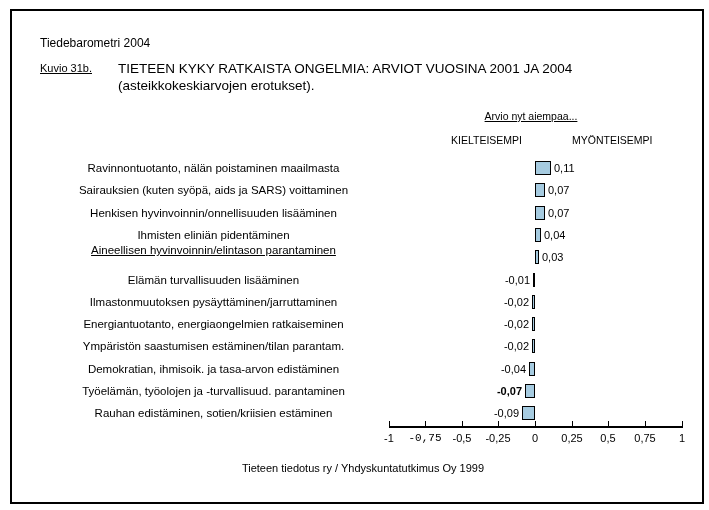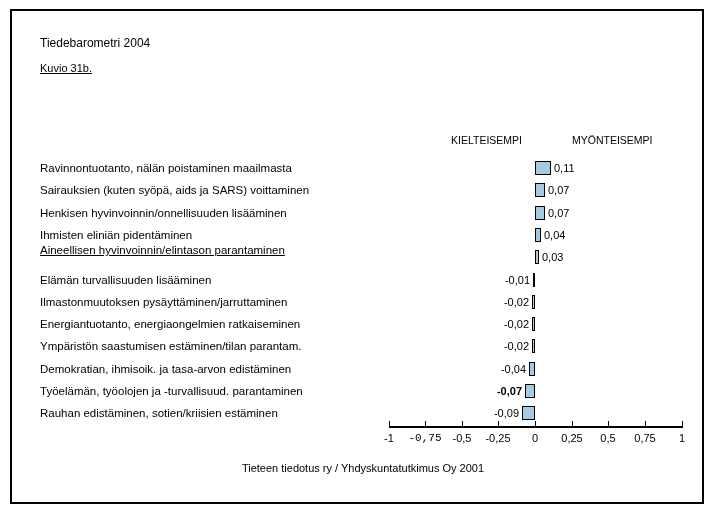--- a/index.html
+++ b/index.html
@@ -8,39 +8,44 @@
     font-family:"Liberation Sans",sans-serif;color:#000;overflow:hidden;
   }
   .frame{position:absolute;left:10px;top:9px;width:690px;height:491px;border:2px solid #000;}
   .abs{position:absolute;white-space:nowrap;}
   .report-title{left:40px;top:36px;font-size:12px;}
   .figure-label{left:40px;top:62px;font-size:11px;text-decoration:underline;}
   .chart-title{left:118px;top:60px;font-size:13.5px;line-height:17px;white-space:normal;width:560px;}
   .legend-heading{left:431px;top:110px;width:200px;text-align:center;font-size:10.5px;text-decoration:underline;}
   .legend-left{left:402px;top:134px;width:120px;text-align:right;font-size:10.5px;}
   .legend-right{left:541px;top:134px;font-size:10.5px;margin-left:31px;}
-  .cat-label{position:absolute;left:40px;width:347px;text-align:left;font-size:11.5px;line-height:14px;white-space:nowrap;}
+  .cat-label{position:absolute;left:40px;width:347px;text-align:center;font-size:11.5px;line-height:14px;white-space:nowrap;}
   .bar{position:absolute;box-sizing:border-box;border:1px solid #000;}
   .val-label{position:absolute;font-size:11px;line-height:14px;white-space:nowrap;}
   .axis-line{position:absolute;background:#000;}
   .tick{position:absolute;width:1px;height:5px;background:#000;}
   .tick-label{position:absolute;width:44px;text-align:center;font-size:11px;}
   .footer{left:163px;top:462px;width:400px;text-align:center;font-size:11px;}
 </style>
 </head>
 <body>
 
 <div id="canvas">
   <div class="frame"></div>
 
   <div class="abs report-title">Tiedebarometri 2004</div>
 
   <div class="abs figure-label">Kuvio 31b.</div>
 
+  <div class="abs chart-title">
+    <span>TIETEEN KYKY RATKAISTA ONGELMIA: ARVIOT VUOSINA 2001 JA 2004</span><br>
+    <span>(asteikkokeskiarvojen erotukset).</span>
+  </div>
 
+  <div class="abs legend-heading">Arvio nyt aiempaa...</div>
   <div class="abs legend-left">KIELTEISEMPI</div>
   <div class="abs legend-right">MYÖNTEISEMPI</div>
 
   <div id="chart-area">
       <div class="cat-label" style="top: 161px;">Ravinnontuotanto, nälän poistaminen maailmasta</div>
       <div class="bar" style="top: 161px; height: 14px; width: 16px; background: rgb(166, 203, 224); border-color: rgb(0, 0, 0); left: 535px;"></div>
       <div class="val-label" style="top: 161px; left: 554px;">0,11</div>
       <div class="cat-label" style="top: 183.3px;">Sairauksien (kuten syöpä, aids ja SARS) voittaminen</div>
       <div class="bar" style="top: 183px; height: 14px; width: 10px; background: rgb(166, 203, 224); border-color: rgb(0, 0, 0); left: 535px;"></div>
       <div class="val-label" style="top: 183.3px; left: 548px;">0,07</div>
@@ -88,14 +93,14 @@
       <div class="tick" style="left: 572px; top: 421px;"></div>
       <div class="tick-label" style="left: 550px; top: 432px;">0,25</div>
       <div class="tick" style="left: 608px; top: 421px;"></div>
       <div class="tick-label" style="left: 586px; top: 432px;">0,5</div>
       <div class="tick" style="left: 645px; top: 421px;"></div>
       <div class="tick-label" style="left: 623px; top: 432px;">0,75</div>
       <div class="tick" style="left: 682px; top: 421px;"></div>
       <div class="tick-label" style="left: 660px; top: 432px;">1</div>
     </div>
 
-  <div class="abs footer">Tieteen tiedotus ry / Yhdyskuntatutkimus Oy 2001</div>
+  <div class="abs footer">Tieteen tiedotus ry / Yhdyskuntatutkimus Oy 1999</div>
 </div>
 
 </body></html>

